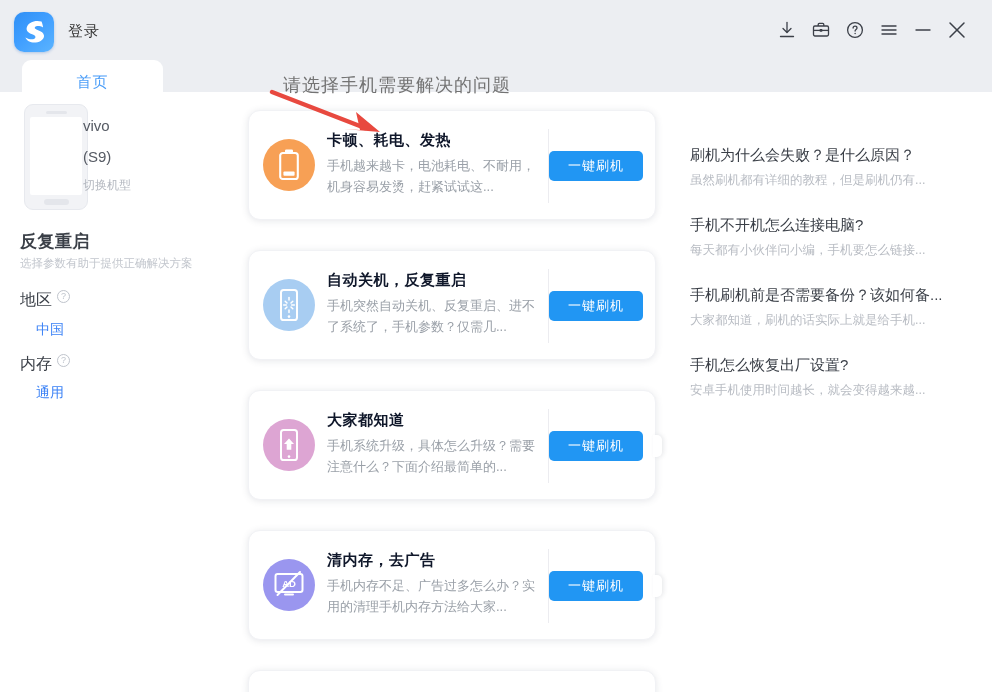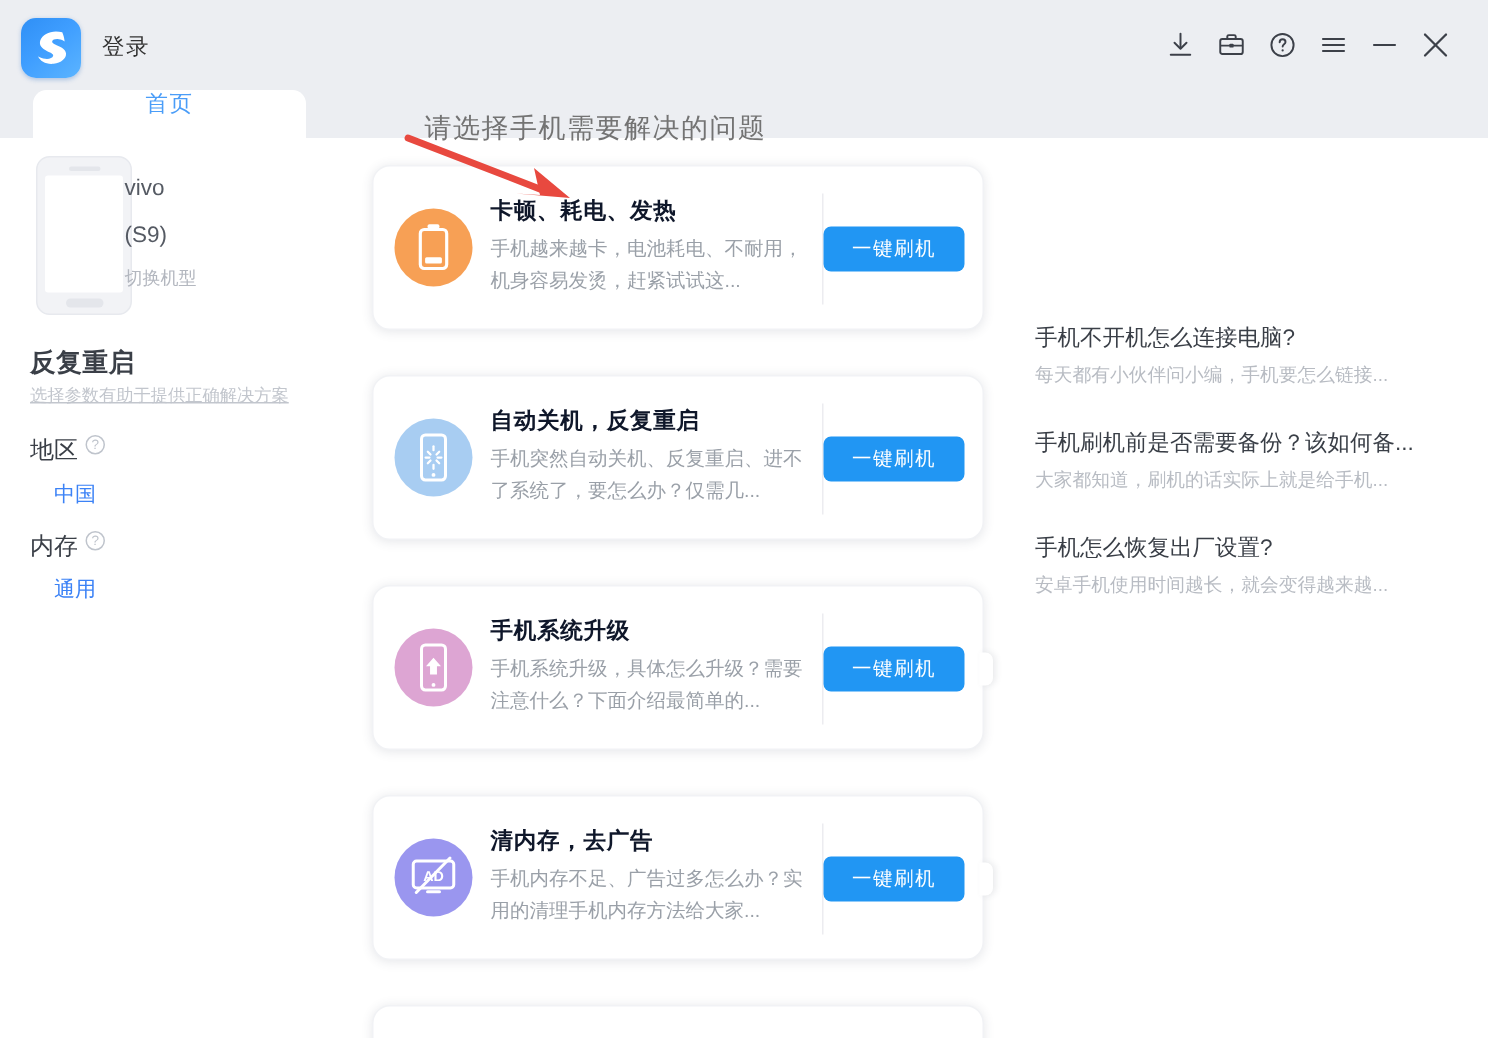--- a/index.html
+++ b/index.html
@@ -47,24 +47,24 @@
   }
   .win-icons .ic svg { display:block; }
 
   
   .tabstrip {
     position: absolute; left: 0; top: 60px;
     width: 992px; height: 32px;
   }
   .tab {
     position: absolute; left: 22px; top: 0;
-    width: 182px; height: 32px;
+    width: 141px; height: 32px;
     background: #fff;
     border-radius: 9px 9px 0 0;
-    display: flex; align-items: flex-start; justify-content: center;
+    display: flex; align-items: flex-end; justify-content: center;
     font-size: 15px; color: #4a9df8;
     letter-spacing: 1px;
   }
 
   
   .body-area {
     position: absolute; left: 0; top: 92px;
     width: 992px; height: 600px;
     background: #fff;
   }
@@ -116,21 +116,21 @@
     font-size: 12px; color: #b3b7bf;
     cursor: pointer;
   }
   .sec-title {
     position: absolute; left: 20px; top: 138px;
     font-size: 17px; color: #3a3f47; font-weight: 700;
     letter-spacing: .5px;
   }
   .sec-sub {
     position: absolute; left: 20px; top: 164px;
-    font-size: 11.5px; color: #c2c6cd; text-decoration: underline;
+    font-size: 11.5px; color: #c2c6cd;
   }
   .field-label {
     position: absolute; font-size: 16px; color: #3a3f47;
     display: flex; align-items: flex-start; gap: 3px;
   }
   .field-label .q {
     width: 13px; height: 13px; border-radius: 50%;
     border: 1px solid #bfc4cc; color: #bfc4cc;
     font-size: 9px; line-height: 11px; text-align: center;
     display: inline-block; margin-left: 2px;
@@ -349,34 +349,34 @@
                 <path d="M15.7 17h2.6"></path>
               <path d="M9.2 13.2l1.8 1.8"></path>
                 <path d="M15 19l1.8 1.8"></path>
               <path d="M16.8 13.2L15 15"></path>
                 <path d="M11 19l-1.8 1.8"></path>
             </g>
             <circle cx="13" cy="28.6" r="1.3" fill="#fff"></circle>
           </svg>
         </div>
         <div class="card-title">自动关机，反复重启</div>
-        <div class="card-desc">手机突然自动关机、反复重启、进不了系统了，要怎么办？仅需几...</div>
+        <div class="card-desc">手机突然自动关机、反复重启、进不了系统了，手机参数？仅需几...</div>
         <div class="card-sep"></div>
         <button class="card-btn">一键刷机</button>
       </div>
 
       <div class="card" style="top:298px">
         <div class="card-icon" style="background:#dda5d3">
           <svg width="26" height="34" viewBox="0 0 26 34">
             <rect x="5" y="2" width="16" height="30" rx="2.6" fill="none" stroke="#fff" stroke-width="2"></rect>
             <path d="M13 10.5l5 5.6h-2.7v5.6h-4.6v-5.6H8z" fill="#fff"></path>
             <circle cx="13" cy="28.6" r="1.3" fill="#fff"></circle>
           </svg>
         </div>
-        <div class="card-title">手机系统升级</div>
+        <div class="card-title">大家都知道</div>
         <div class="card-desc">手机系统升级，具体怎么升级？需要注意什么？下面介绍最简单的...</div>
         <div class="card-sep"></div>
         <button class="card-btn">一键刷机</button>
         <div class="card-nub"></div>
       </div>
 
       <div class="card" style="top:438px">
         <div class="card-icon" style="background:#9a96ef">
           <svg width="34" height="30" viewBox="0 0 34 30">
             <rect x="3.5" y="4" width="27" height="18" rx="2.2" fill="none" stroke="#fff" stroke-width="2"></rect>
@@ -389,20 +389,24 @@
         <div class="card-desc">手机内存不足、广告过多怎么办？实用的清理手机内存方法给大家...</div>
         <div class="card-sep"></div>
         <button class="card-btn">一键刷机</button>
         <div class="card-nub"></div>
       </div>
 
       <div class="card" style="top:578px"></div>
     </div>
 
     <div class="articles">
+      <div class="article" style="top:54px">
+        <div class="at">刷机为什么会失败？是什么原因？</div>
+        <div class="ad">虽然刷机都有详细的教程，但是刷机仍有...</div>
+      </div>
       <div class="article" style="top:124px">
         <div class="at">手机不开机怎么连接电脑?</div>
         <div class="ad">每天都有小伙伴问小编，手机要怎么链接...</div>
       </div>
       <div class="article" style="top:194px">
         <div class="at">手机刷机前是否需要备份？该如何备...</div>
         <div class="ad">大家都知道，刷机的话实际上就是给手机...</div>
       </div>
       <div class="article" style="top:264px">
         <div class="at">手机怎么恢复出厂设置?</div>

